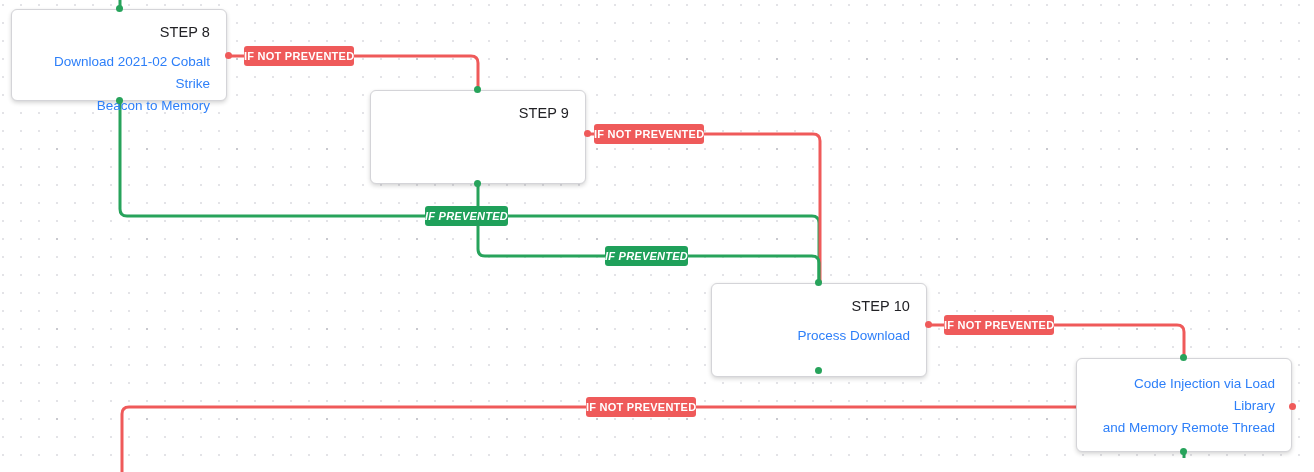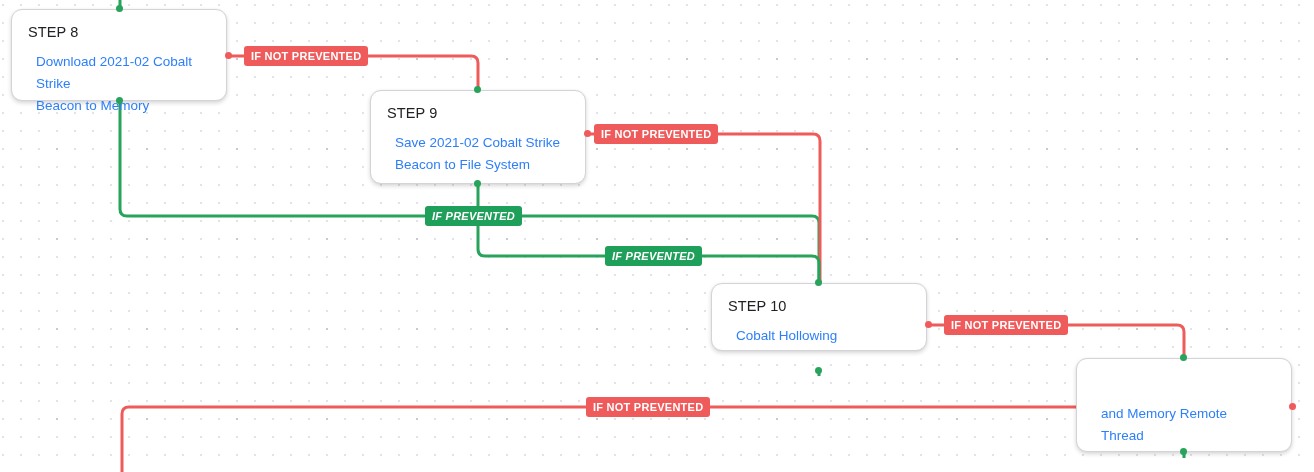--- a/index.html
+++ b/index.html
@@ -37,57 +37,58 @@
   }
   .edge-red  { fill: none; stroke: #ef5a5a; stroke-width: 3; stroke-linejoin: round; stroke-linecap: butt; }
   .edge-green{ fill: none; stroke: #27a35b; stroke-width: 3; stroke-linejoin: round; stroke-linecap: butt; }
 
   
   .node {
     position: absolute;
     box-sizing: border-box;
     background: #ffffff;
     border: 1px solid #d4d4d8;
-    border-radius: 11px;
+    border-radius: 6px;
     box-shadow: 0 2px 4px rgba(0,0,0,0.16), 0 0 0 0.5px rgba(0,0,0,0.02);
     padding: 14px 16px 12px 16px;
     z-index: 5;
+    text-align: right;
   }
   .node-step {
     font-size: 14.5px;
     color: #222226;
     letter-spacing: 0.1px;
     margin: 0 0 11px 0;
     white-space: nowrap;
   }
   .node-title {
     font-size: 13.5px;
     color: #2d7ff9;
     line-height: 22px;
-    margin: 8px;
+    margin: 0;
   }
 
   
   .port {
     position: absolute;
     width: 7px;
     height: 7px;
     border-radius: 50%;
     z-index: 8;
   }
   .port-green { background: #27a35b; }
   .port-red   { background: #ef5a5a; }
 
   
   .edge-label {
     position: absolute;
     box-sizing: border-box;
     height: 20px;
     line-height: 20px;
-    padding: 0 7px;
+    padding: 0 0;
     border-radius: 3px;
     color: #ffffff;
     font-size: 11px;
     font-weight: bold;
     letter-spacing: 0.25px;
     white-space: nowrap;
     z-index: 10;
     text-align: center;
   }
   .label-red   { background: #ef5a5a; }
@@ -122,36 +123,32 @@
   <div class="node" style="left:11px; top:9px; width:216px; height:92px;">
     <div class="node-step">STEP 8</div>
     <div class="node-title">
       <span>Download 2021-02 Cobalt Strike</span><br>
       <span>Beacon to Memory</span>
     </div>
   </div>
 
   <div class="node" style="left:370px; top:90px; width:216px; height:94px;">
     <div class="node-step">STEP 9</div>
-    <div class="node-title">
-      <span>Save 2021-02 Cobalt Strike</span><br>
-      <span>Beacon to File System</span>
-    </div>
   </div>
 
-  <div class="node" style="left:711px; top:283px; width:216px; height:68px;">
+  <div class="node" style="left:711px; top:283px; width:216px; height:94px;">
     <div class="node-step">STEP 10</div>
     <div class="node-title">
-      <span>Cobalt Hollowing</span>
+      <span>Process Download</span>
     </div>
   </div>
 
   <div class="node" style="left:1076px; top:358px; width:216px; height:94px;">
     <div class="node-title">
-      <br>
+      <span>Code Injection via Load Library</span><br>
       <span>and Memory Remote Thread</span>
     </div>
   </div>
 
   <div class="port port-green" style="left:116px;  top:5px;"></div>
   <div class="port port-red" style="left:225px;  top:52px;"></div>
   <div class="port port-green" style="left:116px;  top:97px;"></div>
 
   <div class="port port-green" style="left:474px;  top:86px;"></div>
   <div class="port port-red" style="left:584px;  top:130px;"></div>

